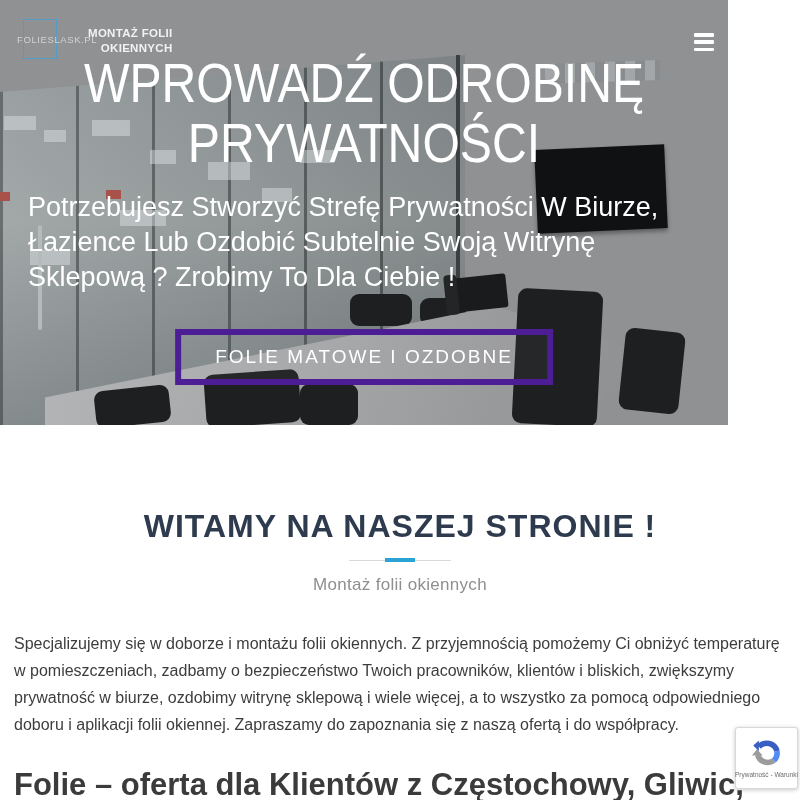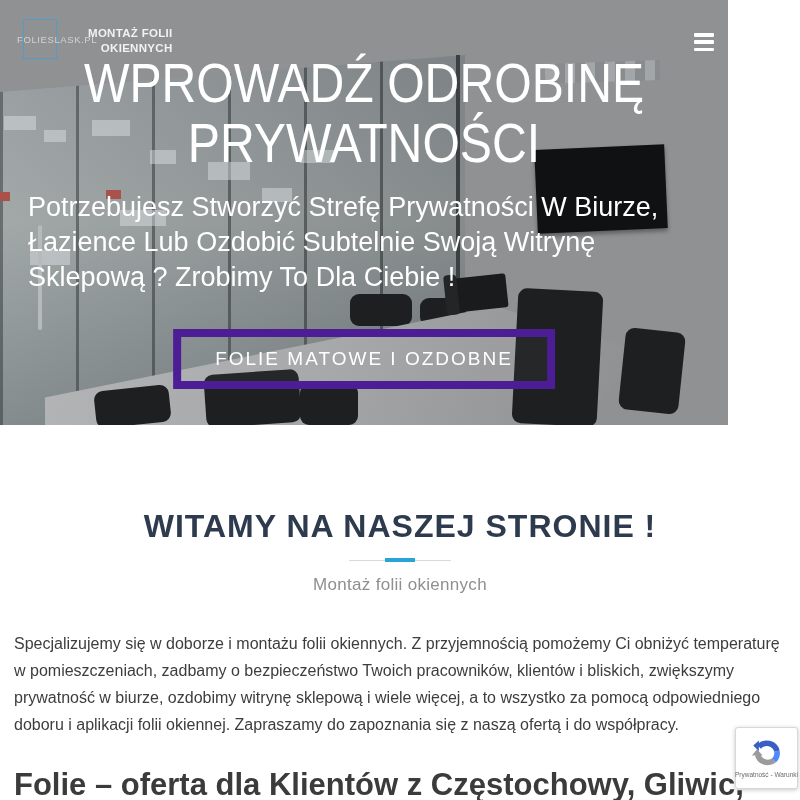--- a/index.html
+++ b/index.html
@@ -66,21 +66,21 @@
   .logo-text{left:17px;top:34px;font-size:9.5px;letter-spacing:.6px;color:#d3d3d3;white-space:nowrap;}
   .tagline{left:88px;top:26px;color:#f2f2f2;font-size:11.5px;line-height:15px;letter-spacing:.3px;font-weight:bold;text-align:right;}
   .hamburger{right:14px;top:33px;width:20px;height:18px;cursor:pointer;display:flex;position:absolute;flex-direction:column;justify-content:space-between;}
   .hamburger span{position:static;display:block;width:20px;height:3.5px;background:#fff;border-radius:1px;}
   .hero-title{top:53px;left:0;width:100%;text-align:center;color:#fff;font-weight:400;
     font-size:56px;line-height:60px;transform:scaleX(.86);transform-origin:center;white-space:nowrap;}
   .hero-sub{top:190px;left:28px;right:28px;text-align:left;color:#fff;
     font-size:27px;line-height:35px;font-weight:400;}
   .hero-cta{top:329px;left:50%;transform:translateX(-50%);
     display:inline-block;white-space:nowrap;
-    padding:11px 34px;border:8px solid #4c1d95;background:rgba(255,255,255,.04);
+    padding:11px 34px;border:6px solid #4c1d95;background:rgba(255,255,255,.04);
     color:#fff;font-size:19px;letter-spacing:2px;cursor:pointer;text-decoration:none;}
 
   
   .welcome{padding-top:83px;text-align:center;}
   .welcome-heading{font-size:32px;font-weight:700;letter-spacing:1px;color:#2e3b4e;}
   .divider{display:flex;align-items:center;justify-content:center;width:102px;margin:13px auto 0;}
   .divider::before,.divider::after{content:"";flex:1;height:1px;background:#d9d9d9;}
   .divider-bar{width:30px;height:4px;background:#2ba3d4;}
   .welcome-sub{margin-top:13px;font-size:17px;color:#8f8f8f;letter-spacing:.3px;}
   .intro{margin:35px 14px 0;text-align:left;font-size:16px;line-height:27px;color:#3d3d3d;}

